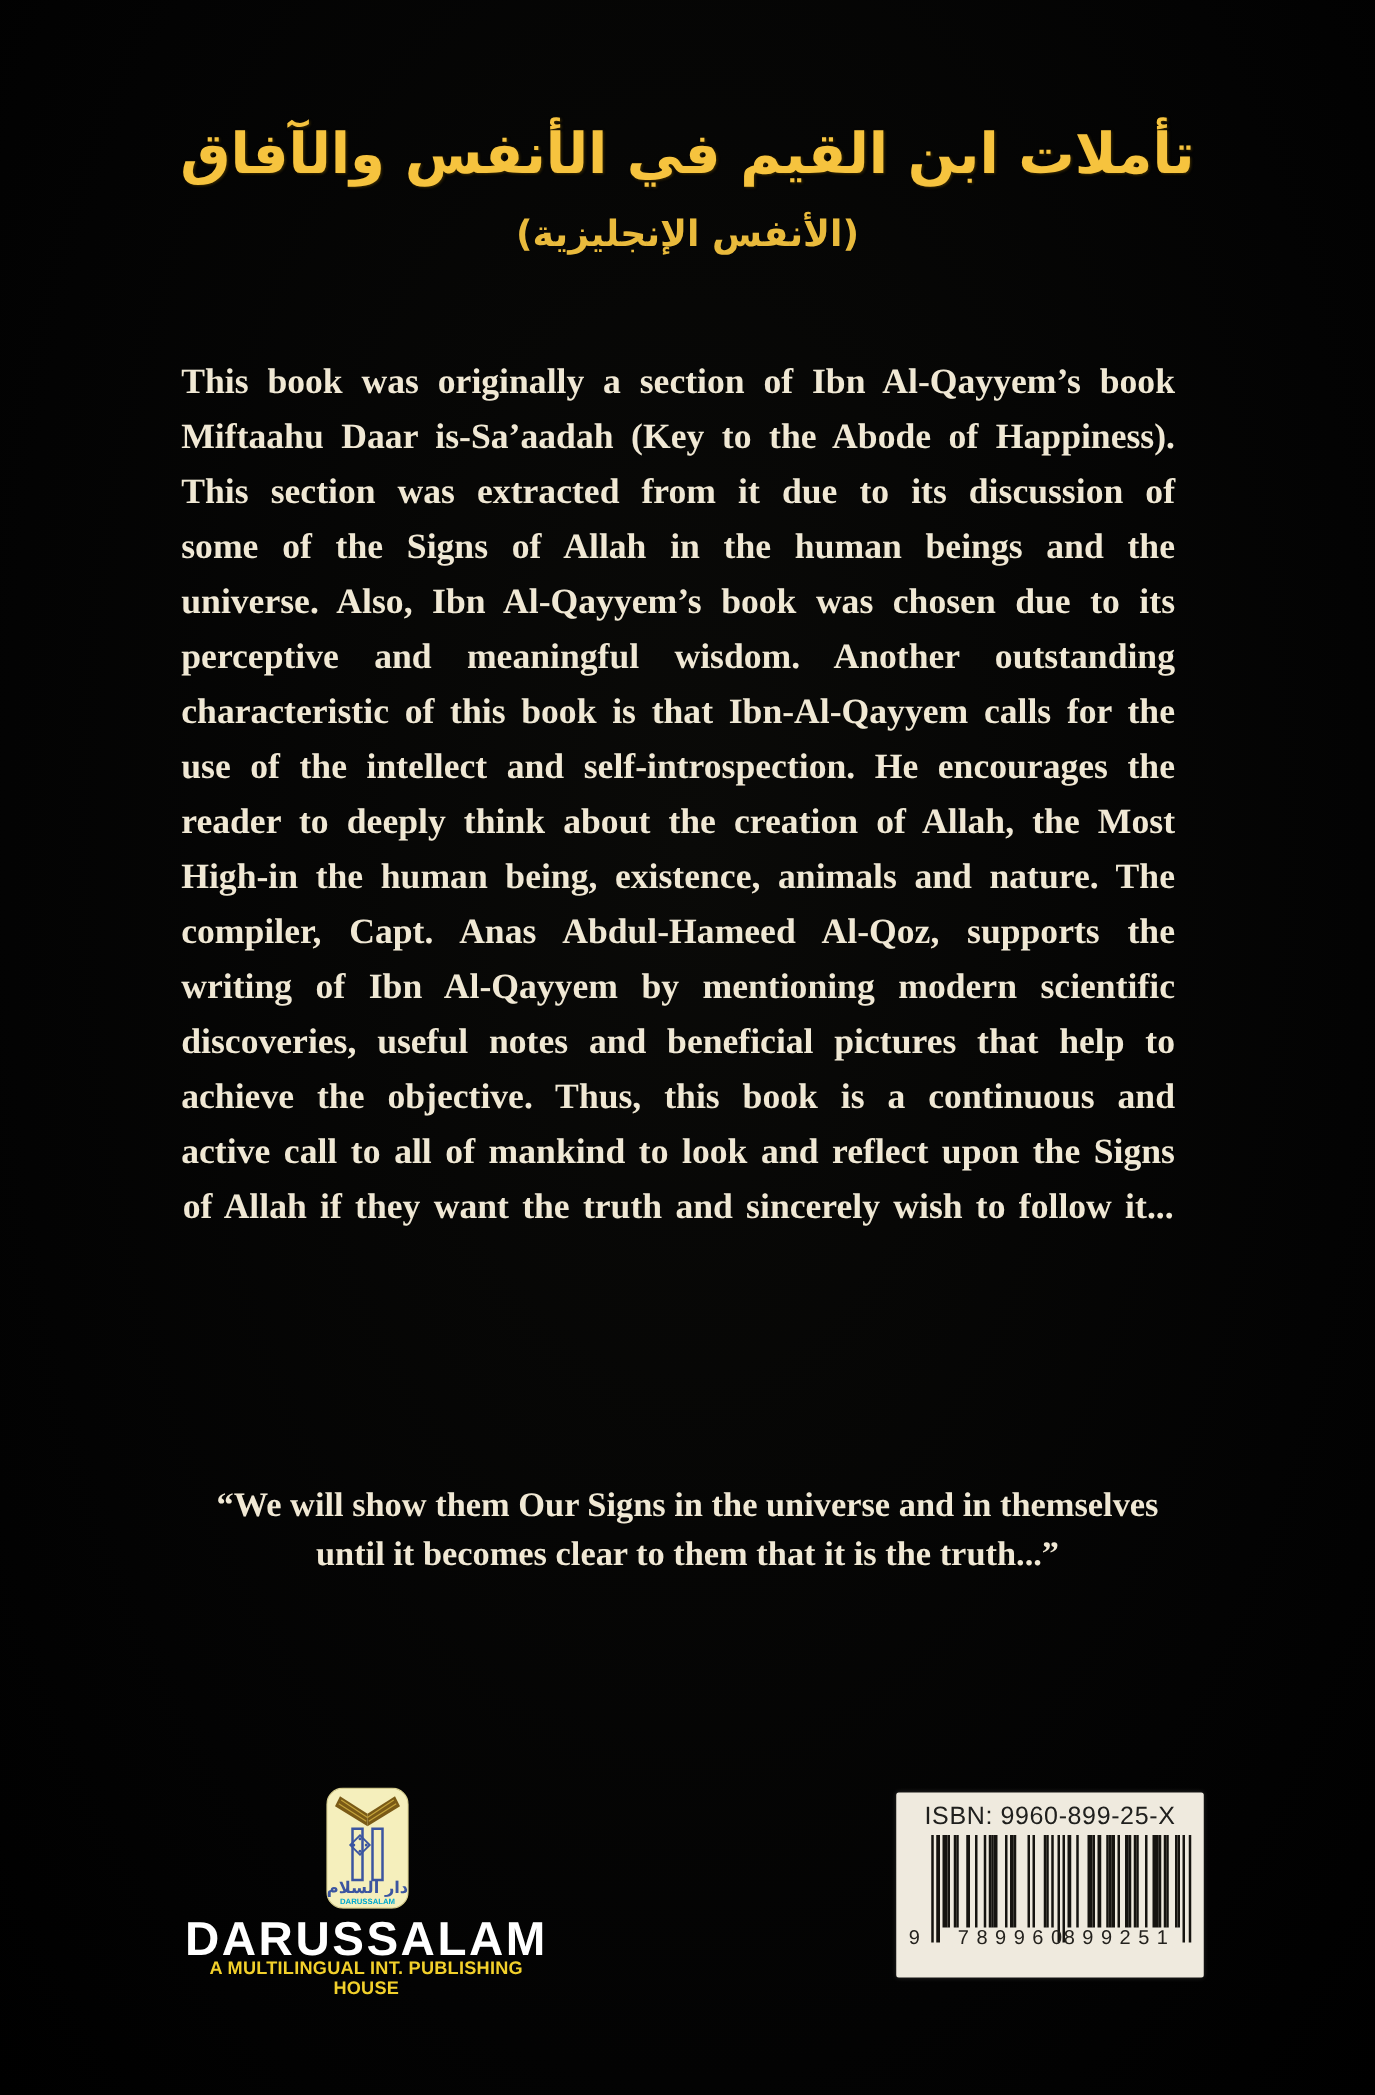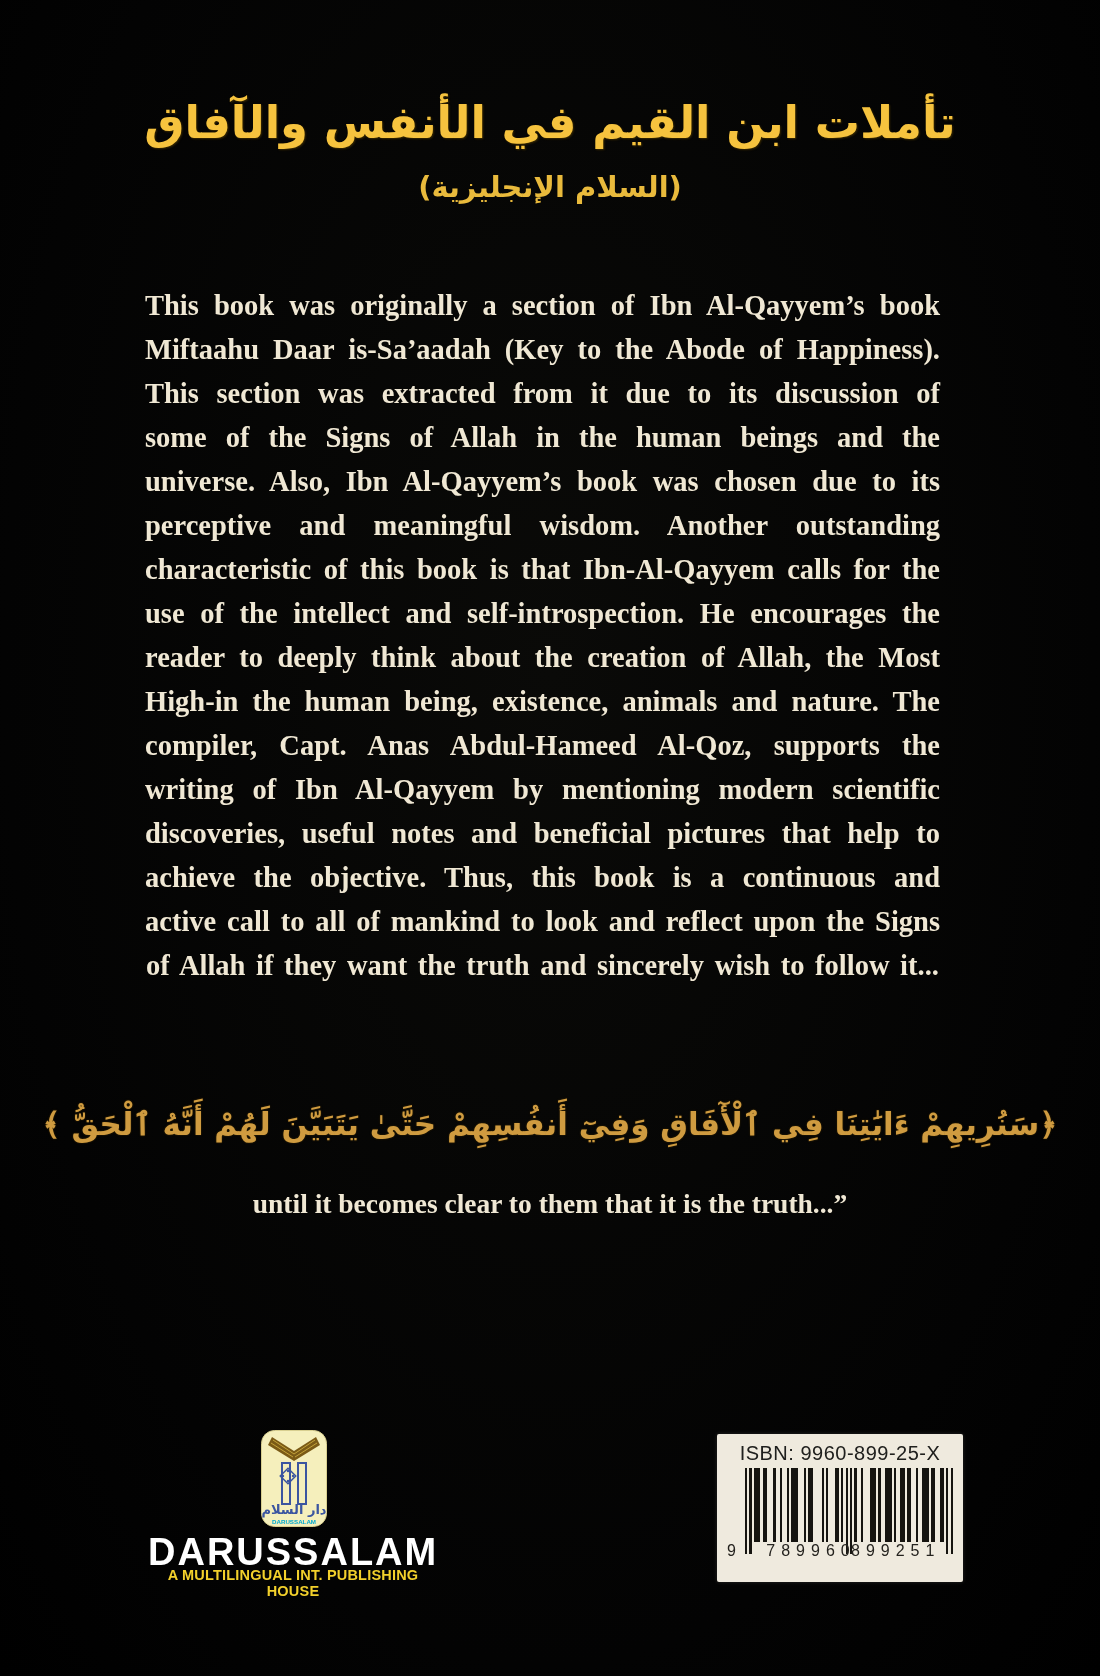--- a/index.html
+++ b/index.html
@@ -84,27 +84,27 @@
   .ean-digits .g1{position:absolute;left:36px;top:0;width:116px;text-align:center;letter-spacing:6px;}
   .ean-digits .g2{position:absolute;left:134px;top:0;width:96px;text-align:left;letter-spacing:6px;}
 </style>
 </head>
 <body>
 
 <div class="cover">
 
   <div class="arabic-title">تأملات ابن القيم في الأنفس والآفاق</div>
 
-  <div class="arabic-subtitle">(السلام الإنجليزية)</div>
+  <div class="arabic-subtitle">(الأنفس الإنجليزية)</div>
 
   <div class="description"><span>This book was originally a section of Ibn Al-Qayyem’s book </span><span class="italic">Miftaahu Daar is-Sa’aadah</span><span> (Key to the Abode of Happiness). This section was extracted from it due to its discussion of some of the Signs of Allah in the human beings and the universe. Also, Ibn Al-Qayyem’s book was chosen due to its perceptive and meaningful wisdom. Another outstanding characteristic of this book is that Ibn-Al-Qayyem calls for the use of the intellect and self-introspection. He encourages the reader to deeply think about the creation of Allah, the Most High-in the human being, existence, animals and nature. The compiler, Capt. Anas Abdul-Hameed Al-Qoz, supports the writing of Ibn Al-Qayyem by mentioning modern scientific discoveries, useful notes and beneficial pictures that help to achieve the objective. Thus, this book is a continuous and active call to all of mankind to look and reflect upon the Signs of Allah if they want the truth and sincerely wish to follow it...</span></div>
 
-  <div class="arabic-verse">﴿سَنُرِيهِمْ ءَايَٰتِنَا فِي ٱلْأٓفَاقِ وَفِيٓ أَنفُسِهِمْ حَتَّىٰ يَتَبَيَّنَ لَهُمْ أَنَّهُ ٱلْحَقُّ ﴾</div>
 
   <div class="quote">
+    <div>“We will show them Our Signs in the universe and in themselves</div>
     <div>until it becomes clear to them that it is the truth...”</div>
   </div>
 
   <svg class="logo" viewBox="0 0 66 97" xmlns="http://www.w3.org/2000/svg">
     <rect x="0.5" y="0.5" width="65" height="96" rx="13" fill="#f5efbc" stroke="#d8cf90" stroke-width="1"></rect>
 
     <polygon points="33,31 7,15 11,7 33,21" fill="#7a5a16"></polygon>
     <polygon points="33,31 59,15 55,7 33,21" fill="#7a5a16"></polygon>
     <path d="M10,13 L32,27 M12,10 L33,24 M56,13 L34,27 M54,10 L33,24" stroke="#c3a23a" stroke-width="1" fill="none"></path>
 

